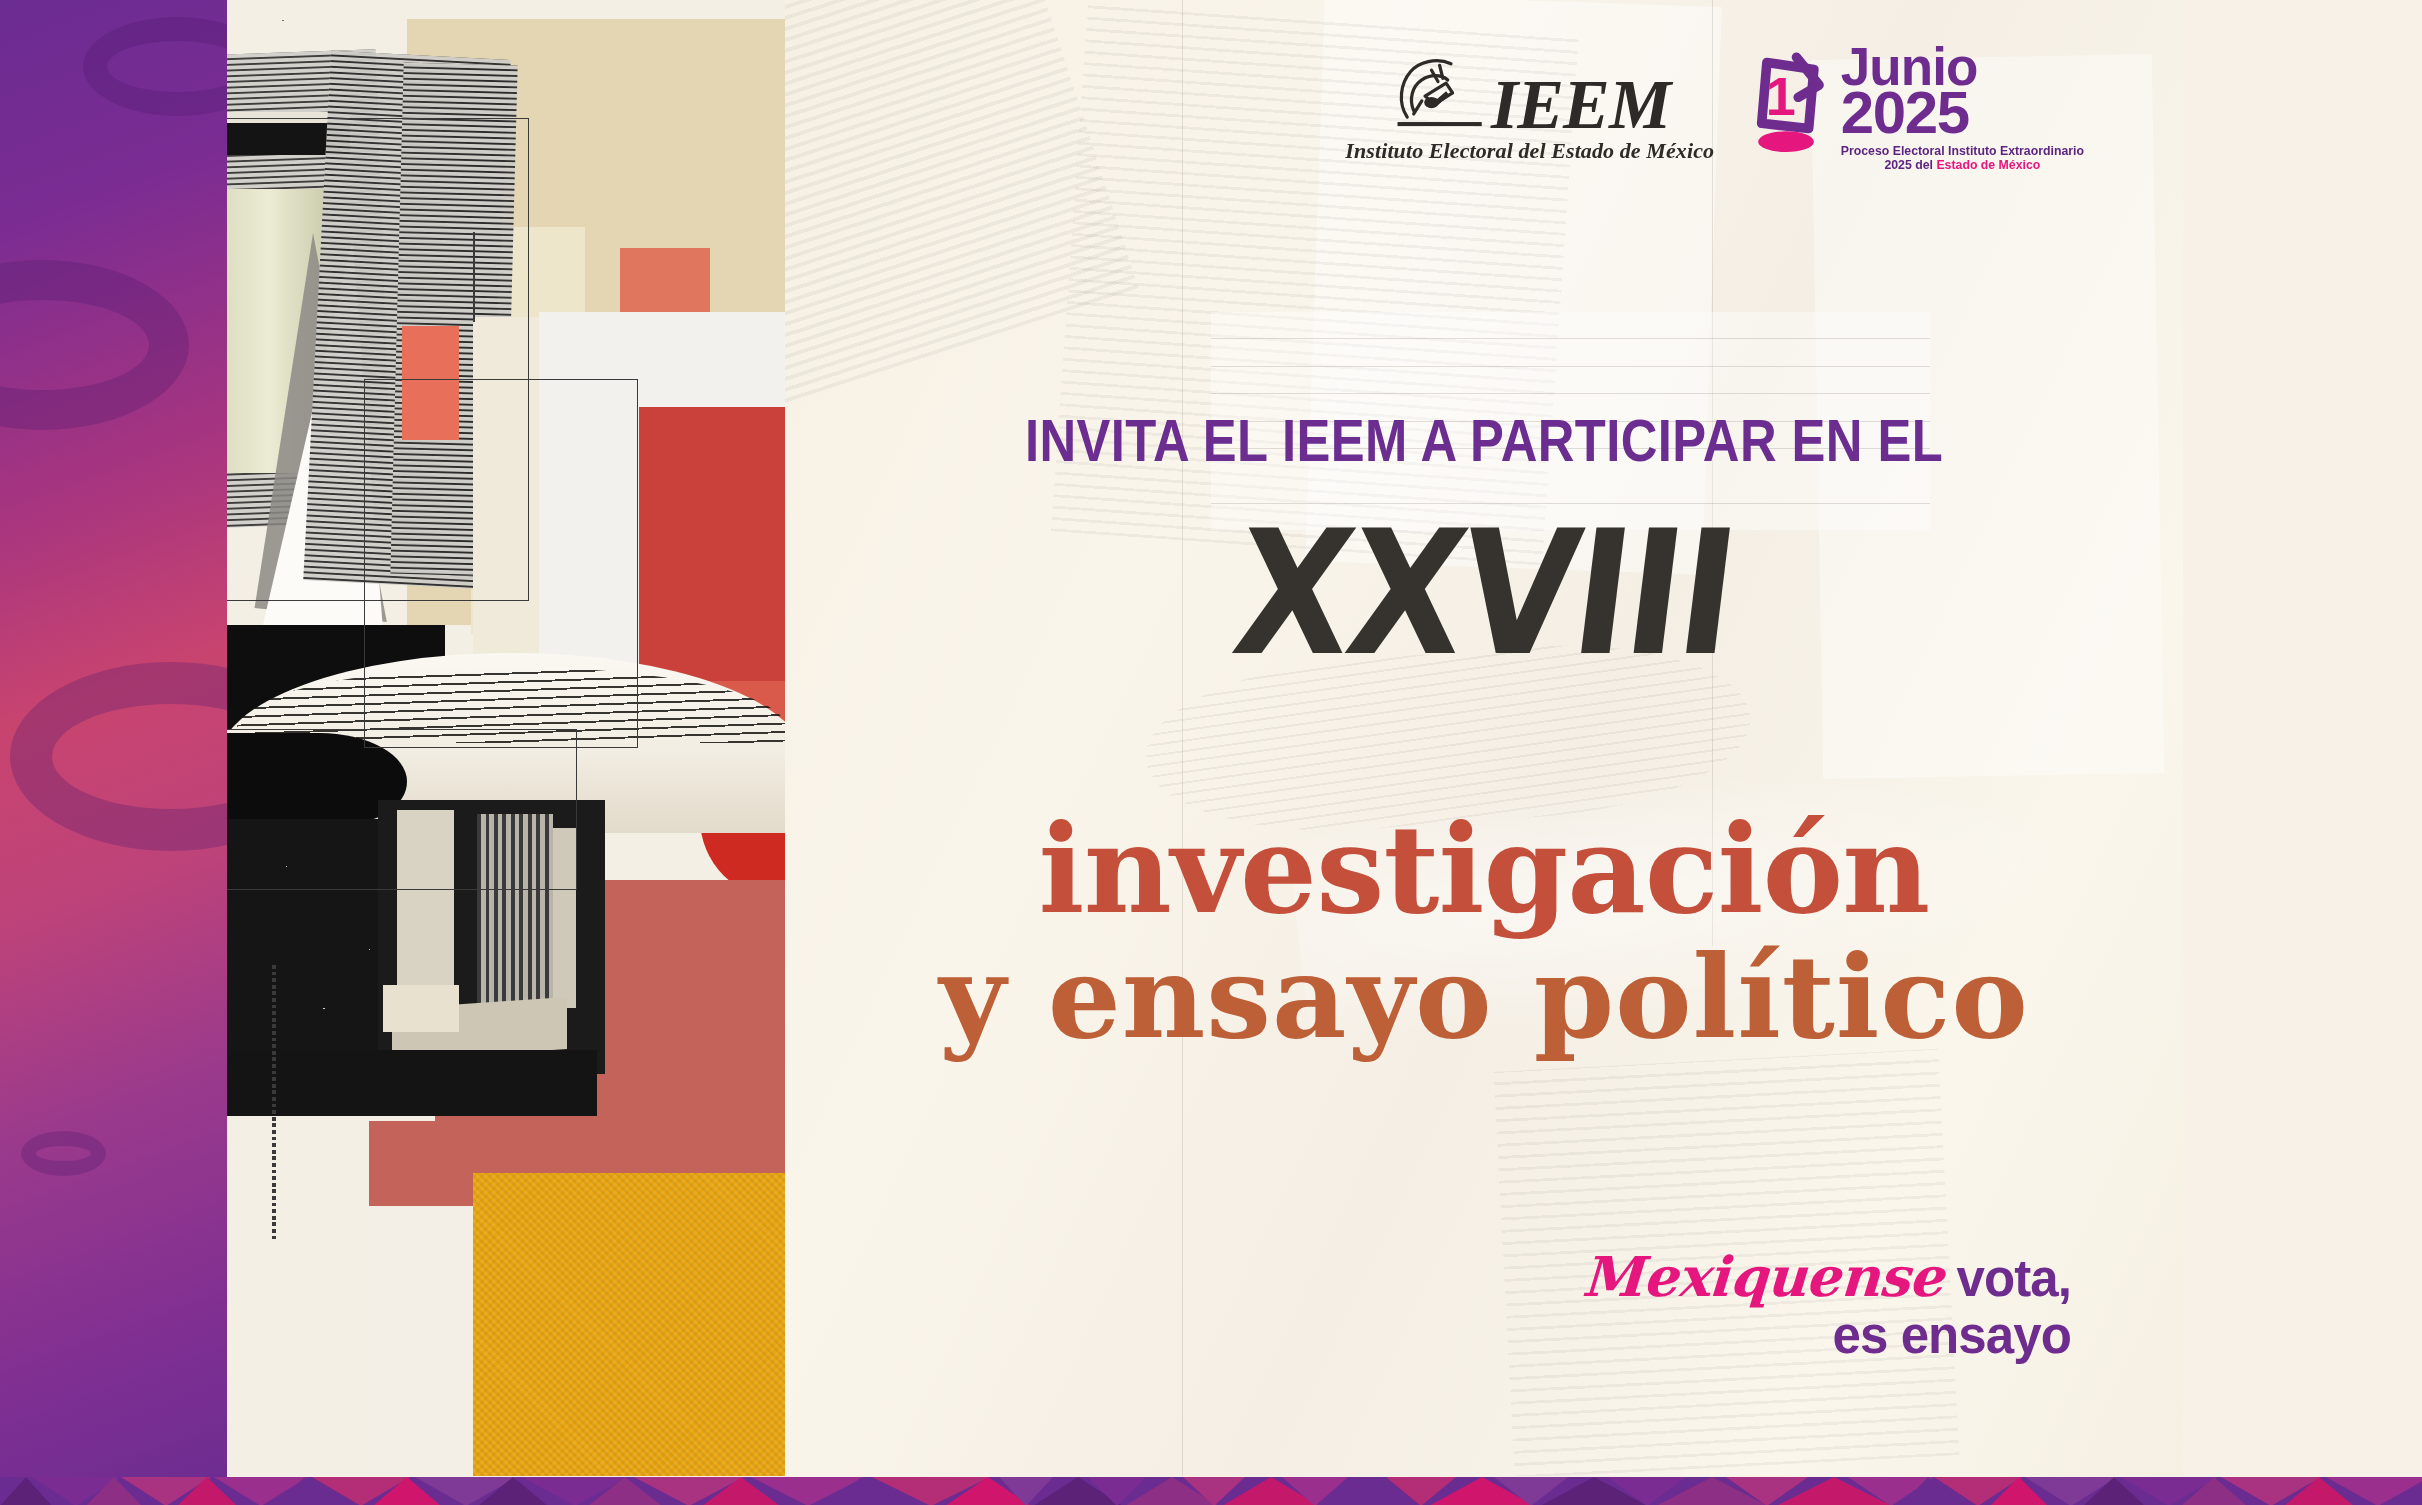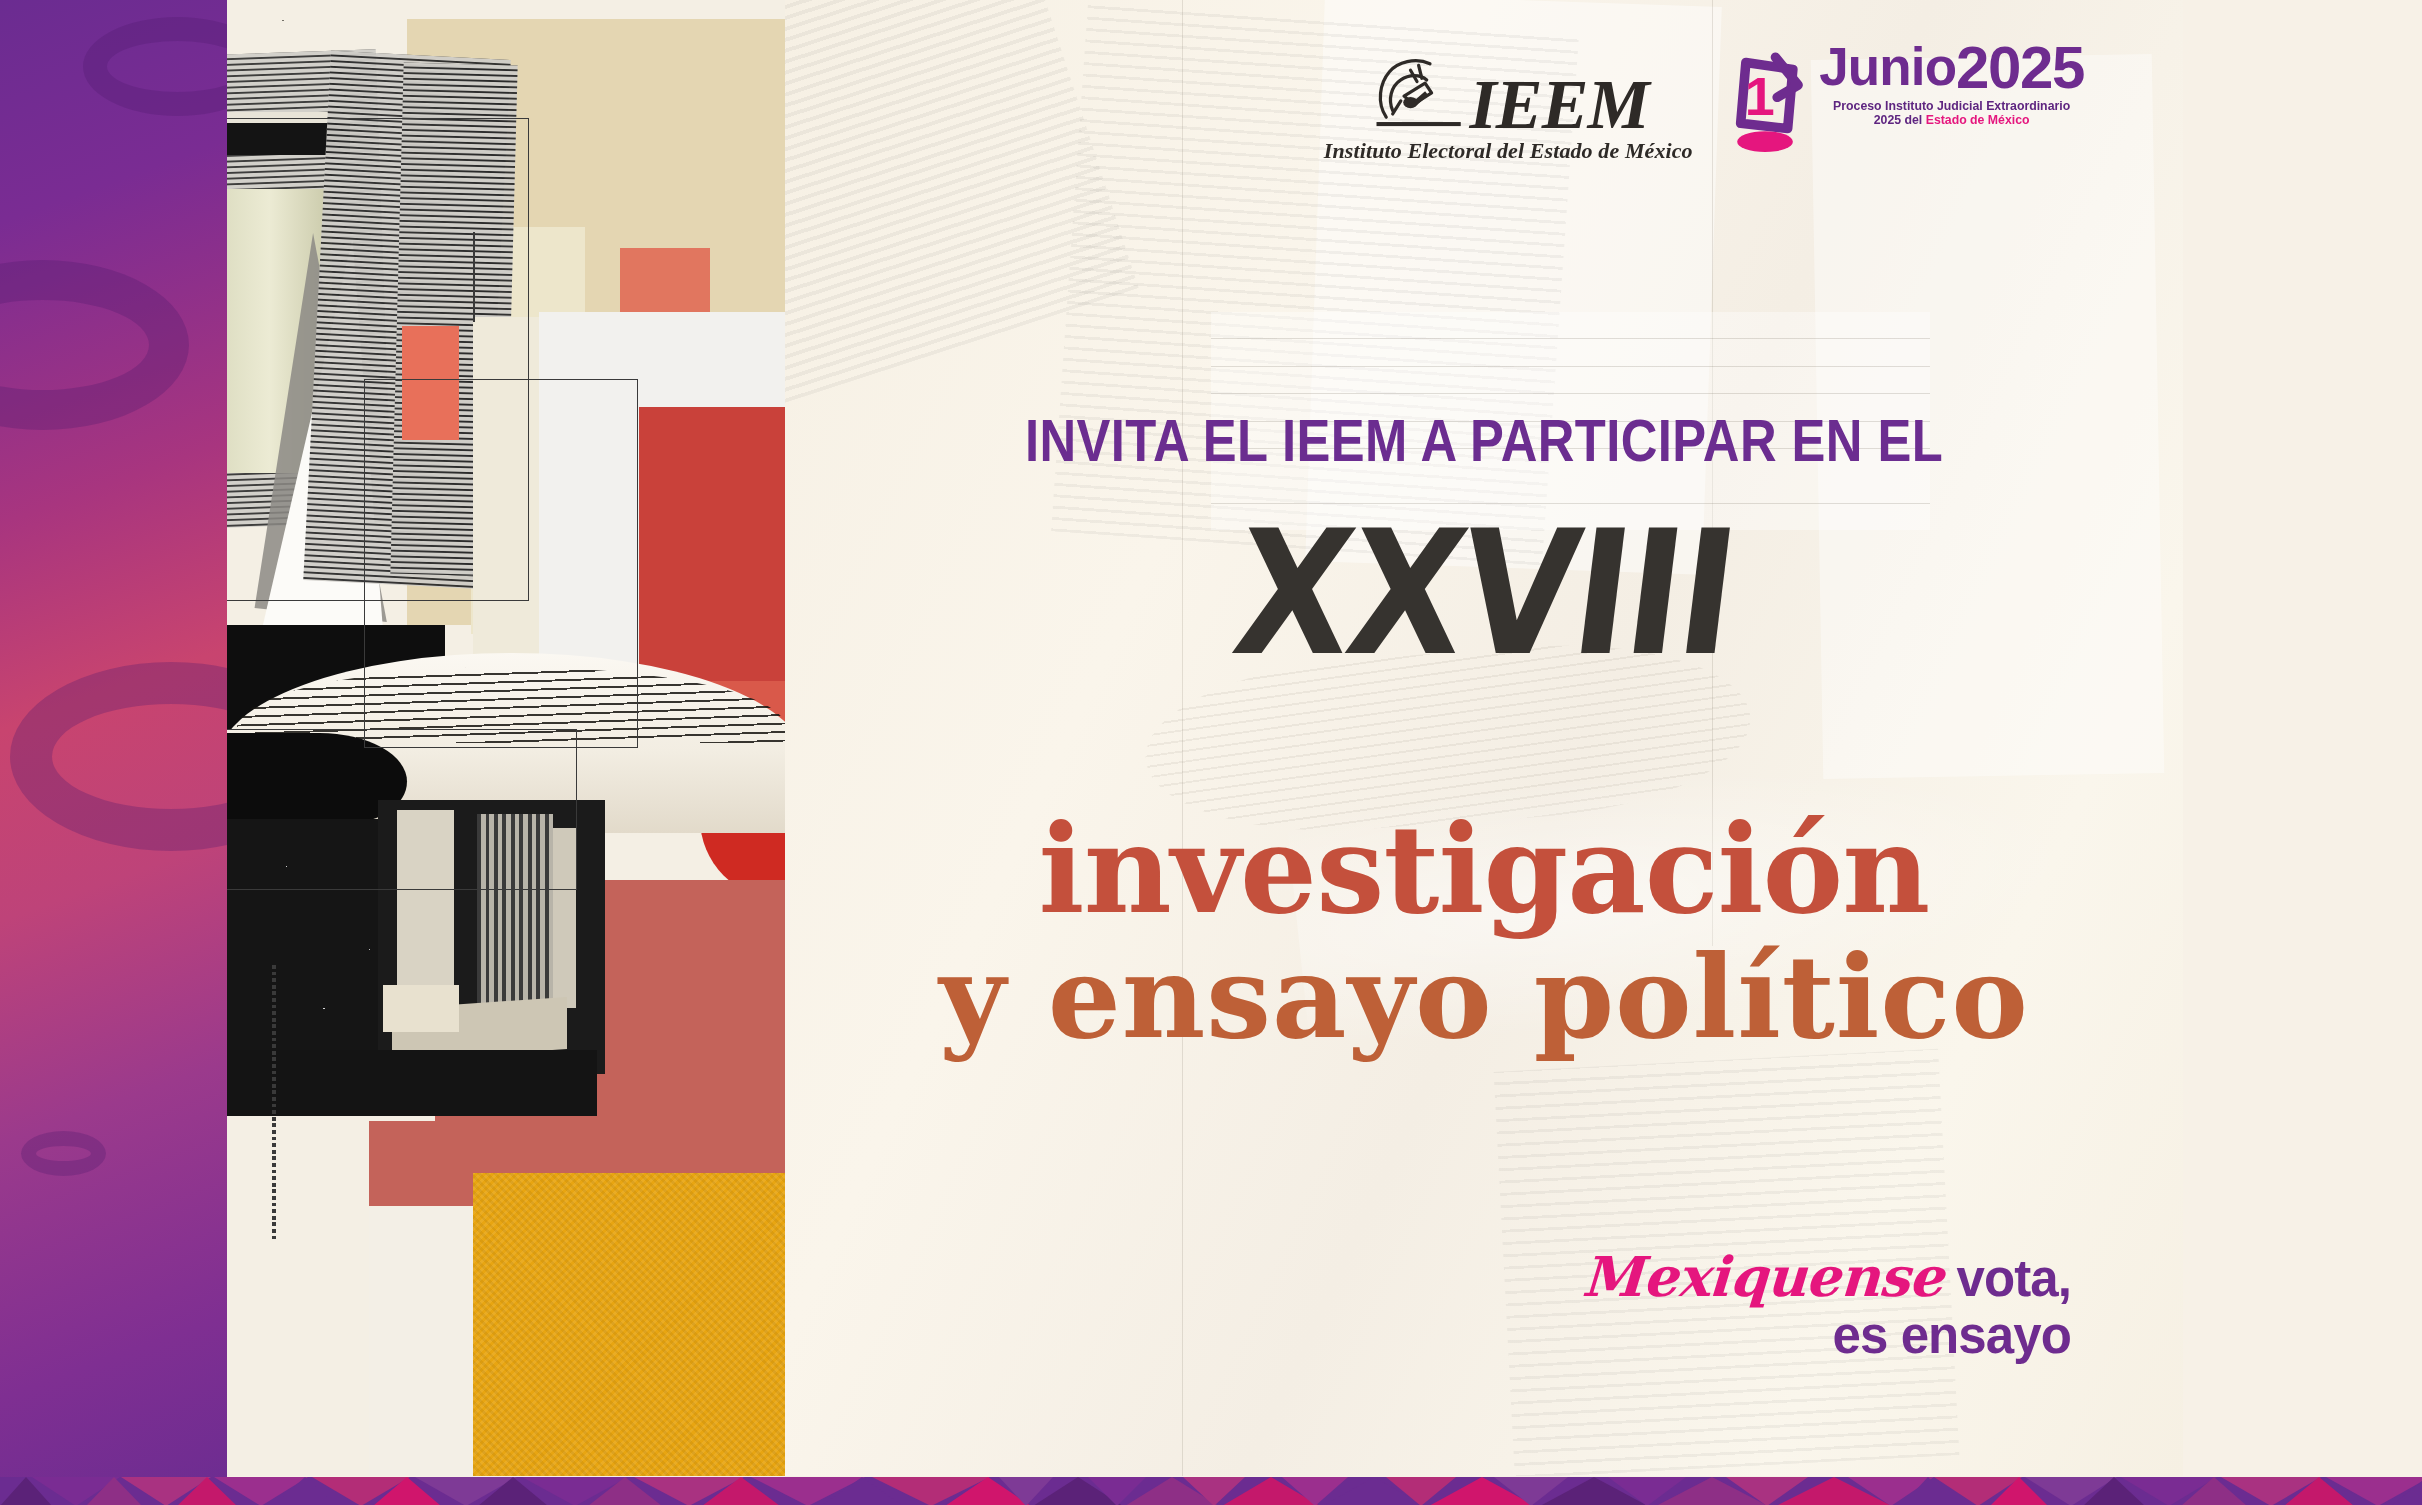--- a/index.html
+++ b/index.html
@@ -200,21 +200,21 @@
   .ieem-word{
     font-family:"Liberation Serif", serif;font-style:italic;font-weight:bold;
     font-size:70px;letter-spacing:-0.9px;color:#2E2A27;line-height:.86;
   }
   .ieem-sub{
     font-family:"Liberation Serif", serif;font-style:italic;font-weight:bold;
     font-size:22px;color:#2E2A27;margin-top:2.8px;letter-spacing:0.1px;white-space:nowrap;
   }
   .junio-logo{display:flex;align-items:flex-start;gap:7.6px;}
   .box-mark{width:87px;height:112px;flex:0 0 auto;}
-  .junio-txt{display:flex;line-height:.84;padding-top:1.9px;}
+  .junio-txt{display:flex;flex-direction:column;line-height:.84;padding-top:1.9px;}
   .junio-txt .j1{font-size:53px;font-weight:bold;color:#6E2C8F;letter-spacing:-0.9px;}
   .junio-txt .j2{font-size:60px;font-weight:bold;color:#6E2C8F;letter-spacing:-1.4px;margin-top:-1.9px;}
   .junio-sub{margin-top:5.7px;text-align:center;line-height:1.15;}
   .junio-sub .s1{font-size:12.3px;font-weight:bold;color:#5E2580;display:block;white-space:nowrap;}
   .junio-sub .s2{font-size:12.3px;font-weight:bold;color:#5E2580;display:block;white-space:nowrap;}
   .junio-sub .s2 em{font-style:normal;color:#E5167E;}
 
   
   .kicker{
     position:absolute;left:0;right:0;top:407px;text-align:center;
@@ -378,21 +378,21 @@
             <text x="40" y="82" font-family="Liberation Sans, sans-serif" font-size="62" font-weight="bold" fill="#E5167E" text-anchor="middle">1</text>
             <ellipse cx="46" cy="113" rx="32" ry="12" fill="#E5167E"></ellipse>
           </svg>
         </span>
         <div>
           <div class="junio-txt">
             <span class="j1">Junio</span>
             <span class="j2">2025</span>
           </div>
           <div class="junio-sub">
-            <span class="s1">Proceso Instituto Judicial Extraordinario</span>
+            <span class="s1">Proceso Electoral Instituto Extraordinario</span>
             <span class="s2"><span>2025 del </span><em>Estado de México</em></span>
           </div>
         </div>
       </div>
     </div>
 
     <div class="kicker">INVITA EL IEEM A PARTICIPAR EN EL</div>
     <div class="roman">XXVIII</div>
     <div class="line-red">investigación</div>
     <div class="line-orange">y ensayo político</div>

